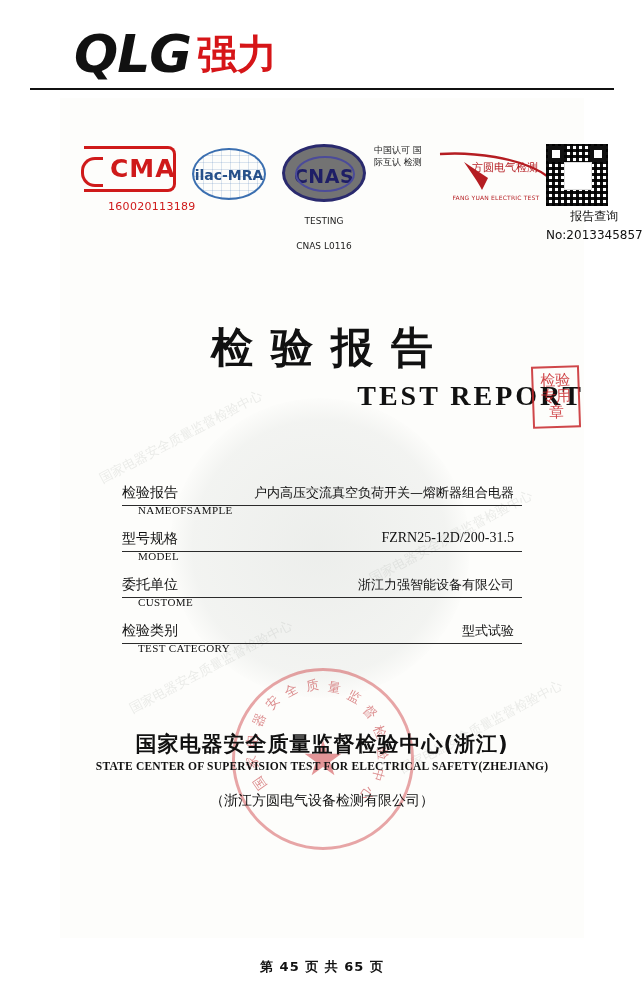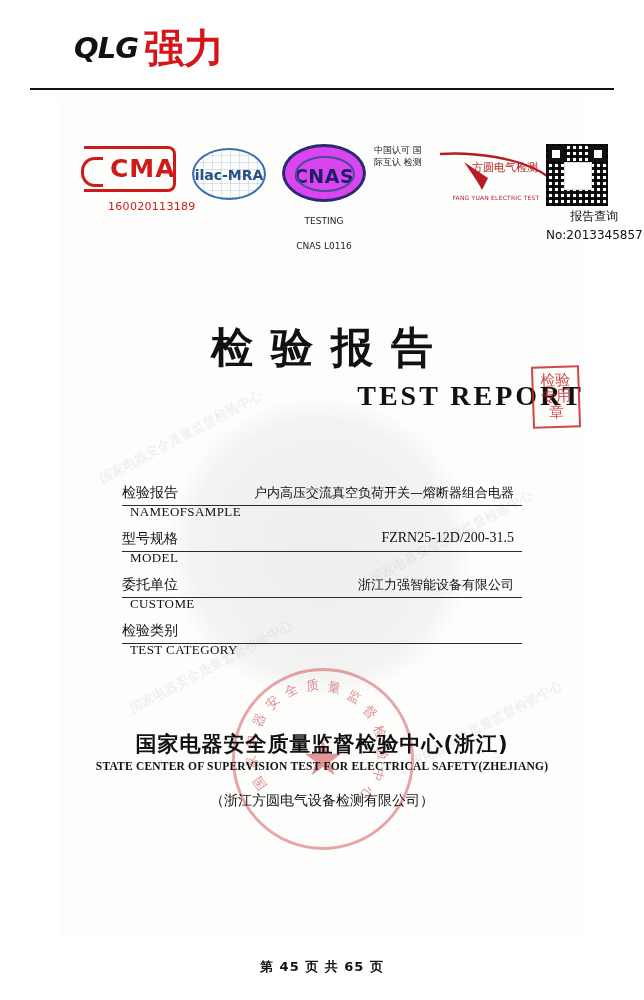--- a/index.html
+++ b/index.html
@@ -22,21 +22,21 @@
     top: 28px;
     left: 74px;
     display: flex;
     align-items: center;
     gap: 6px;
   }
   .brand-qlg {
     font-family: "DejaVu Sans", sans-serif;
     font-weight: bold;
     font-style: italic;
-    font-size: 29px;
+    font-size: 52px;
     letter-spacing: -1px;
     color: #111;
     line-height: 1;
   }
   .brand-cn {
     font-family: "DejaVu Sans", sans-serif;
     font-weight: bold;
     font-size: 40px;
     color: #d61518;
     line-height: 1;
@@ -150,21 +150,21 @@
   }
 
   
   .cnas { left: 206px; top: 6px; }
   .cnas-oval {
     width: 84px; height: 58px;
     border: 3px solid #2a2a6e;
     border-radius: 50%;
     box-sizing: border-box;
     position: relative;
-    background: #d946ef;
+    background: #737373;
   }
   .cnas-oval::after {
     content: "";
     position: absolute;
     left: 10px; top: 9px;
     width: 60px; height: 36px;
     border: 2px solid #4b4b99;
     border-radius: 50%;
     box-sizing: border-box;
   }
@@ -311,23 +311,23 @@
   .field .lbl-cn {
     position: absolute;
     left: 0; top: 0;
     font-family: "DejaVu Sans", sans-serif;
     font-size: 14px;
     color: #111;
     white-space: nowrap;
   }
   .field .lbl-en {
     position: absolute;
-    left: 8px; top: 20px;
+    left: 16px; top: 20px;
     font-family: "Liberation Serif", serif;
-    font-size: 13px;
+    font-size: 11px;
     letter-spacing: .4px;
     color: #111;
   }
   .field .val {
     position: absolute;
     left: 0; right: 8px; top: 0;
     text-align: right;
     font-family: "DejaVu Sans", sans-serif;
     font-size: 13px;
     color: #111;
@@ -509,20 +509,21 @@
     <div class="field">
       <div class="rule"></div>
       <div class="lbl-cn">委托单位</div>
       <div class="val">浙江力强智能设备有限公司</div>
       <div class="lbl-en">CUSTOME</div>
     </div>
 
     <div class="field">
       <div class="rule"></div>
       <div class="lbl-cn">检验类别</div>
+      <div class="val">型式试验</div>
       <div class="lbl-en">TEST CATEGORY</div>
     </div>
   </div>
 
   <div class="org-seal">
     <div class="star">★</div>
     <div class="ring-text">
         <span style="transform: translate(-66.6173px, 34.4447px) rotate(-125deg);">国</span>
         <span style="transform: translate(-77.2149px, 12.1105px) rotate(-105.769deg);">家</span>
         <span style="transform: translate(-79.865px, -12.468px) rotate(-86.5385deg);">电</span>

